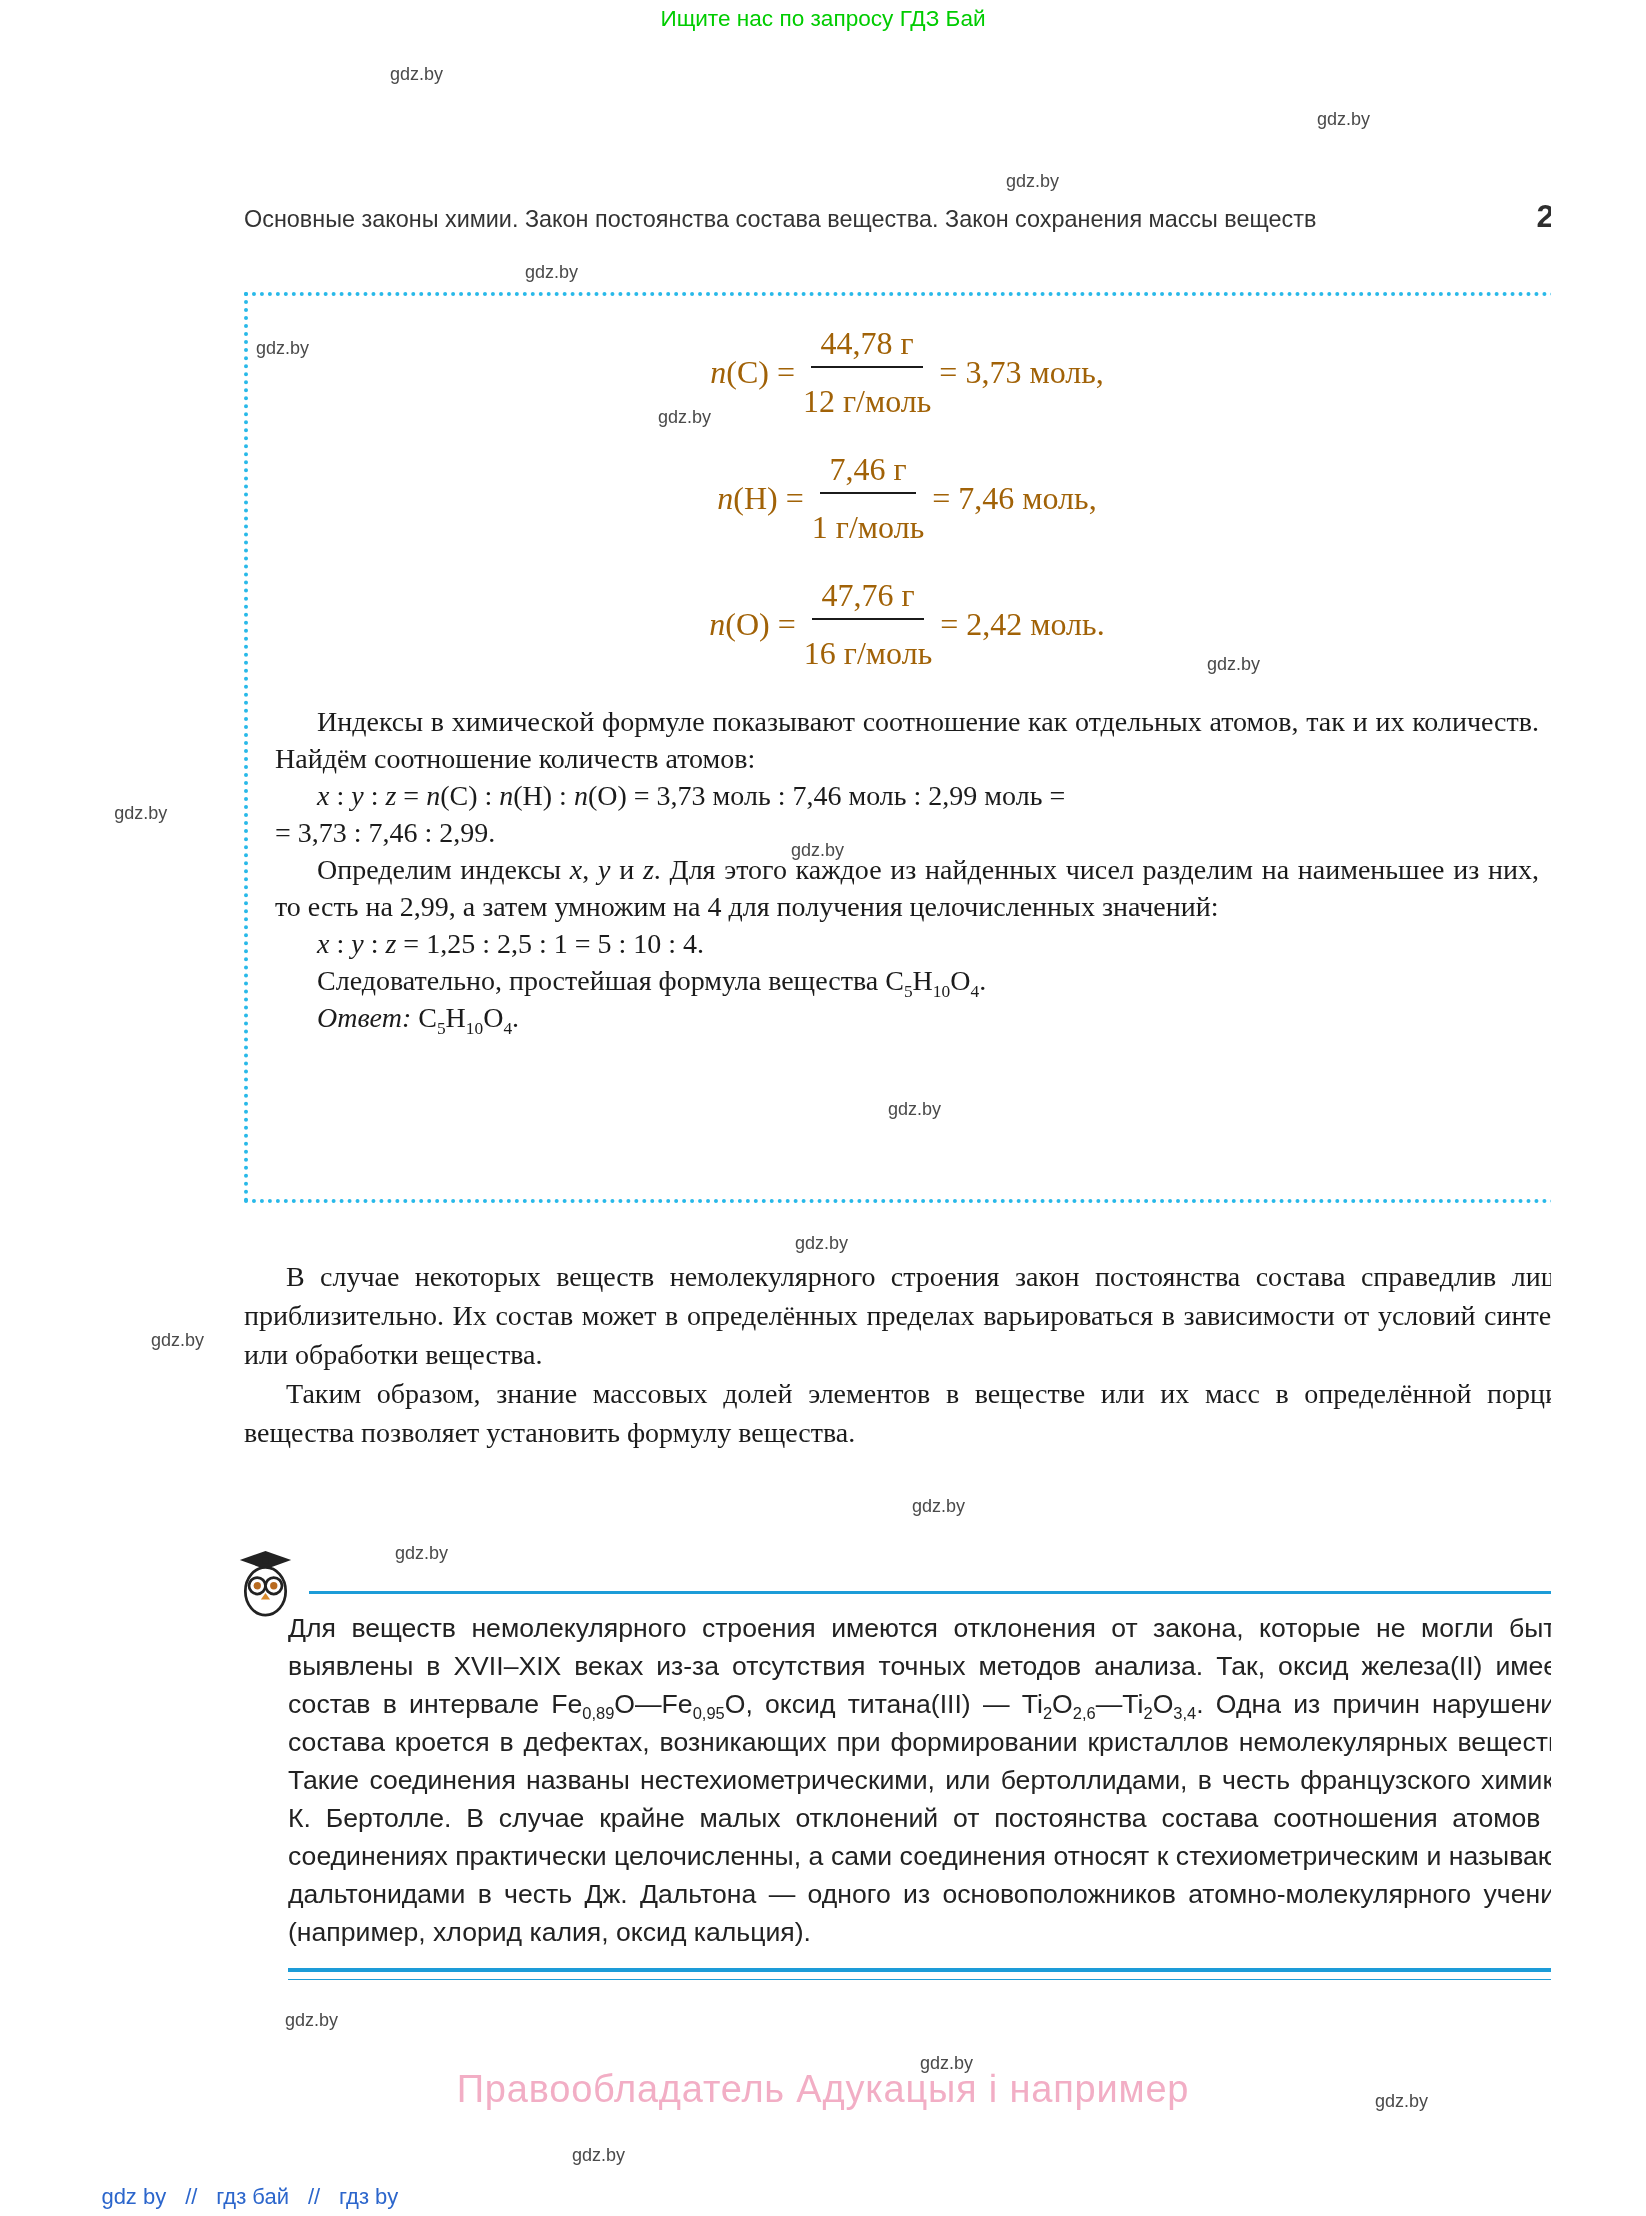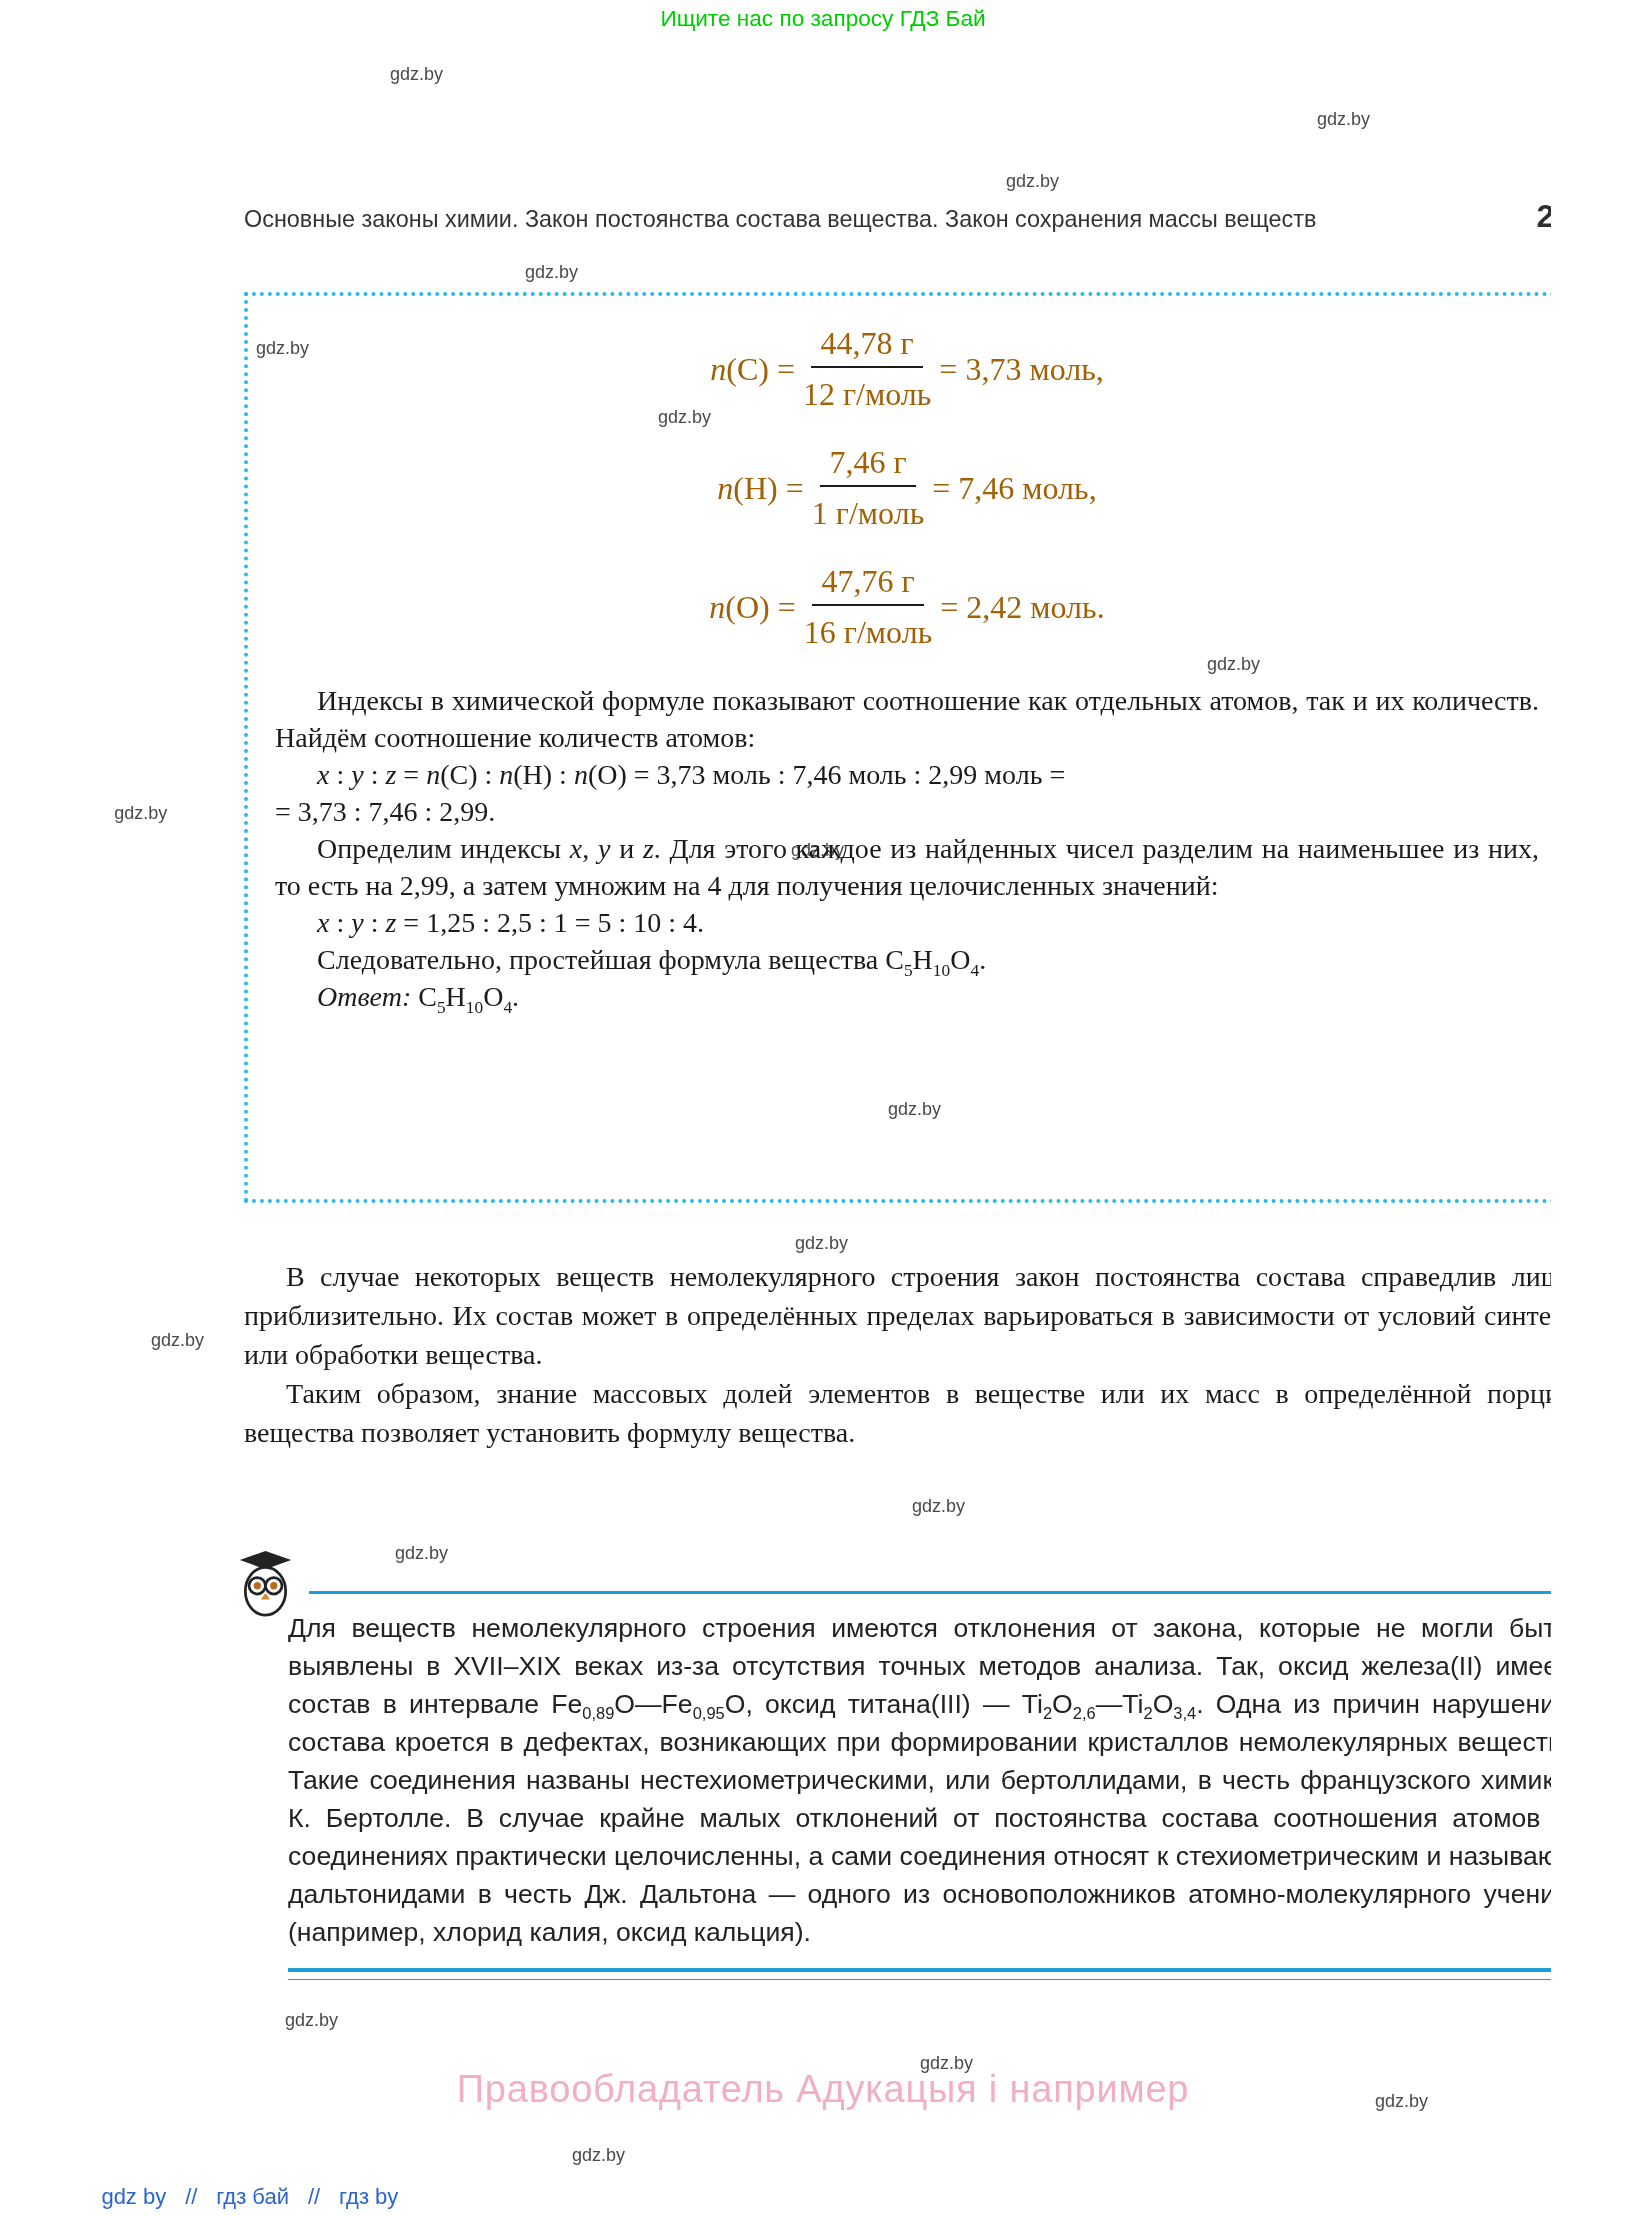--- a/index.html
+++ b/index.html
@@ -27,21 +27,21 @@
   .dotted-box {
     position:absolute; left:149px; top:292px; width:1320px; height:911px;
     border:4px dotted #29b9e9; padding:29px 21px 0 27px;
   }
   .formula {
     display:flex; justify-content:center; align-items:center; gap:8px;
     font-size:32px; margin-bottom:31px; color:#a16207;
   }
   .frac { display:inline-flex; flex-direction:column; align-items:center; text-align:center; }
   .frac .num { padding:0 9.7px 4px; border-bottom:2.4px solid #1b1b1b; }
-  .frac .den { padding-top:8px; }
+  .frac .den { padding-top:15px; }
   .box-text p, .main-text p { font-size:28px; line-height:37px; text-align:justify; }
   .ind { text-indent:42px; }
   sub { font-size:62%; line-height:0; }
   .main-text { position:absolute; left:149px; top:1257px; width:1331px; }
   .main-text p { line-height:39px; }
   .owl { position:absolute; left:143px; top:1549px; }
   .note-block {
     position:absolute; left:193px; top:1591px; width:1283px;
     font-family:"Liberation Sans", sans-serif;
   }

